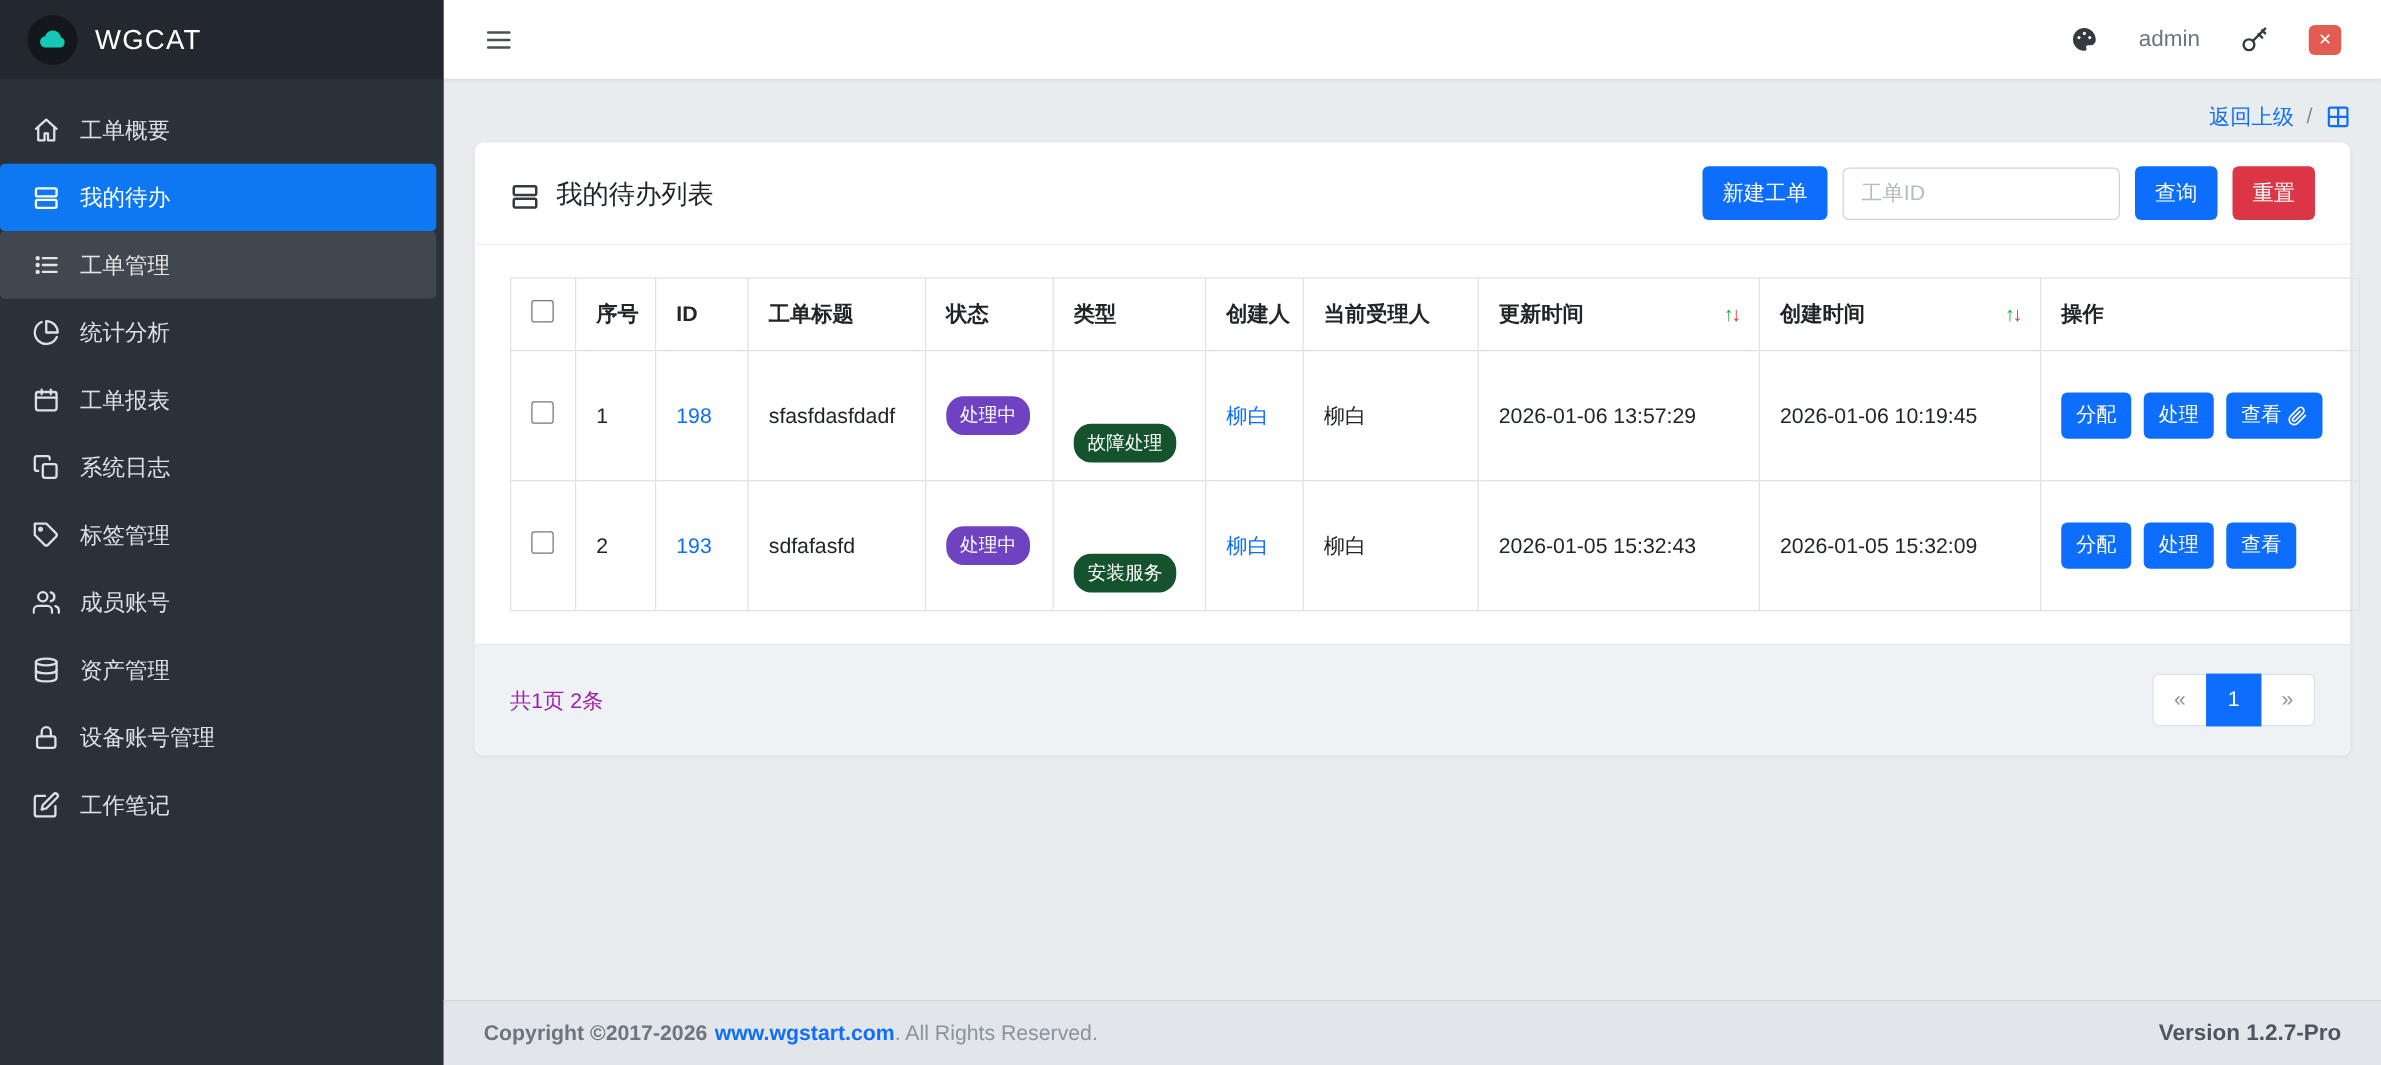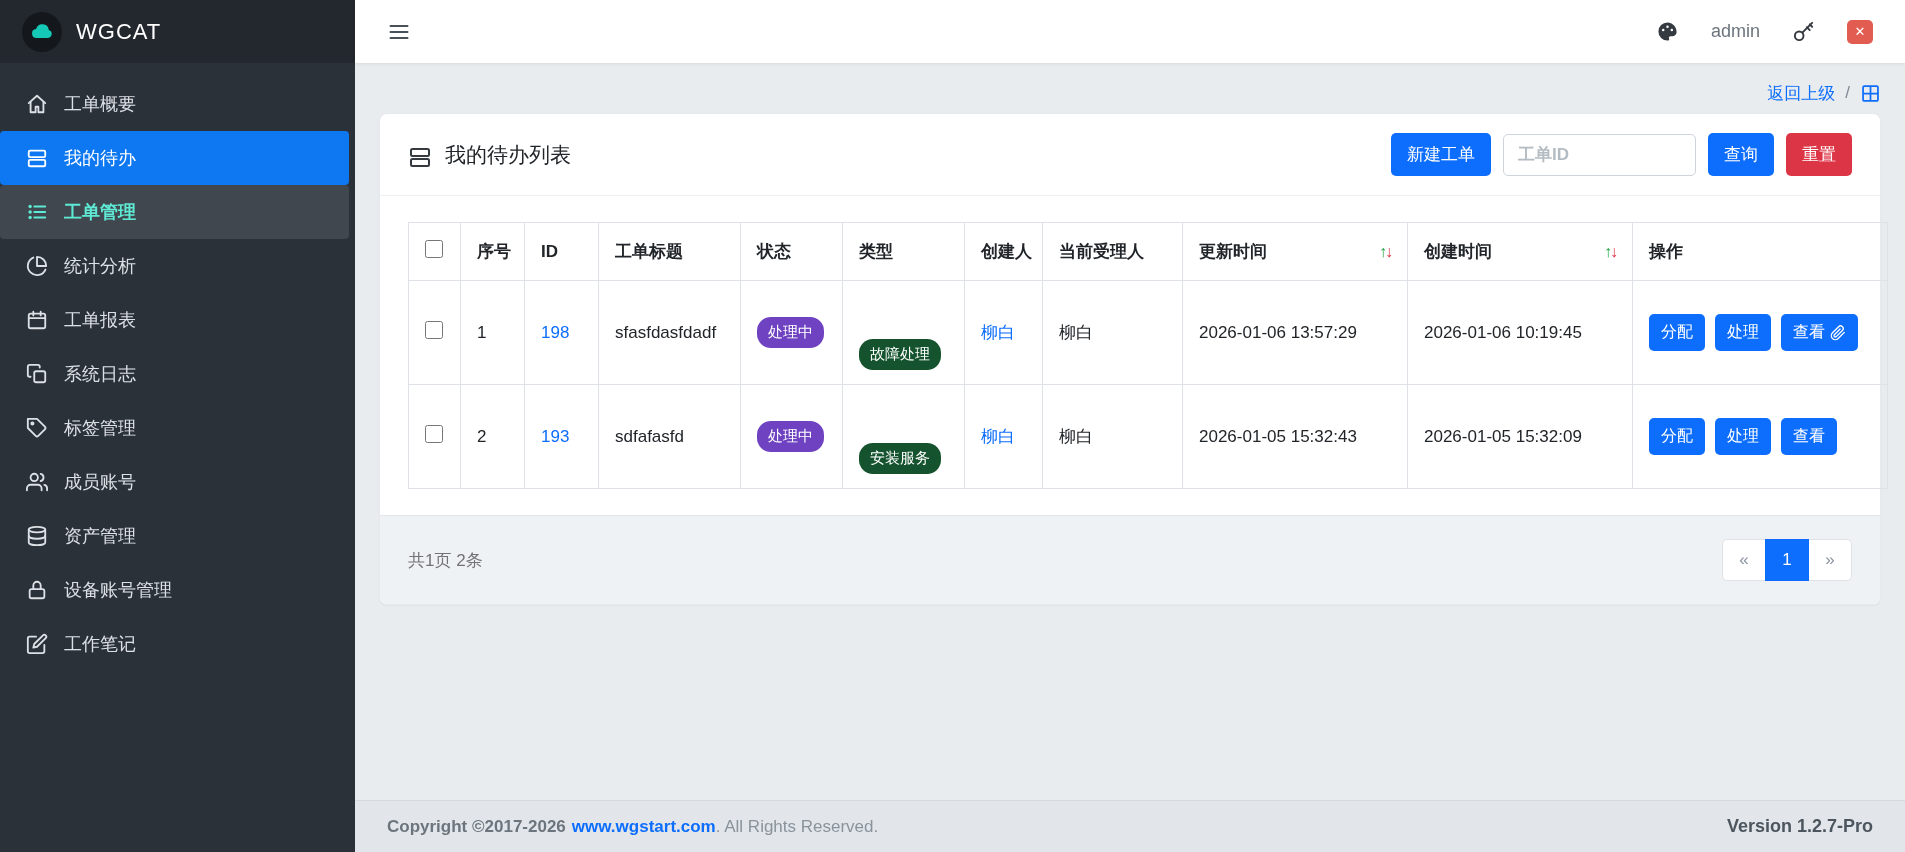--- a/index.html
+++ b/index.html
@@ -11,21 +11,21 @@
   .sidebar { width:355px; background:#2b3139; flex-shrink:0; display:flex; flex-direction:column; }
   .logo { height:63px; background:#23282e; display:flex; align-items:center; padding:0 22px; gap:14px; flex-shrink:0; }
   .logo-mark { width:40px; height:40px; background:#14181c; border-radius:50%; display:flex; align-items:center; justify-content:center; }
   .logo-mark svg { width:24px; height:24px; }
   .logo-text { color:#fff; font-size:22px; letter-spacing:1px; }
   .nav { padding-top:14px; display:flex; flex-direction:column; }
   .nav-item { display:flex; align-items:center; gap:16px; height:54px; padding:0 26px; color:#dde1e6; font-size:18px; cursor:pointer; text-decoration:none; }
   .nav-item .icon { width:22px; height:22px; display:inline-flex; flex-shrink:0; }
   .nav-item .icon svg { width:22px; height:22px; fill:none; stroke:currentColor; stroke-width:2; stroke-linecap:round; stroke-linejoin:round; }
   .nav-item.active { background:#0d78f2; color:#fff; border-radius:4px; margin-right:6px; }
-  .nav-item.secondary { background:#41474f; color:#5eead4; border-radius:4px; margin-right:6px;font-weight:bold; }
+  .nav-item.secondary { background:#41474f; color:#e5e5e5; border-radius:4px; margin-right:6px; }
 
   
   .main { flex:1; display:flex; flex-direction:column; min-width:0; }
   .topbar { height:63px; background:#fff; display:flex; align-items:center; padding:0 32px; box-shadow:0 1px 3px rgba(0,0,0,.08); position:relative; z-index:2; flex-shrink:0; }
   .menu-toggle { display:inline-flex; cursor:pointer; color:#495057; }
   .menu-toggle svg { width:24px; height:24px; fill:none; stroke:currentColor; stroke-width:2; stroke-linecap:round; }
   .topbar-right { margin-left:auto; display:flex; align-items:center; gap:32px; }
   .tb-icon { display:inline-flex; cursor:pointer; color:#343a40; }
   .tb-icon svg { width:23px; height:23px; fill:none; stroke:currentColor; stroke-width:2; stroke-linecap:round; stroke-linejoin:round; }
   .username { color:#6c757d; font-size:18px; cursor:pointer; }
@@ -41,21 +41,21 @@
 
   .card { background:#fff; border-radius:8px; border:1px solid #e6eaee; box-shadow:0 1px 2px rgba(0,0,0,.04); }
   .card-header { display:flex; align-items:center; padding:19px 28px; border-bottom:1px solid #eceff2; }
   .card-title { display:flex; align-items:flex-end; gap:13px; font-size:21px; color:#212529; }
   .title-icon { display:inline-flex; color:#343a40; }
   .title-icon svg { width:24px; height:24px; fill:none; stroke:currentColor; stroke-width:2; stroke-linecap:round; stroke-linejoin:round; }
   .card-controls { margin-left:auto; display:flex; align-items:center; gap:12px; }
   .btn { border:none; border-radius:5px; color:#fff; font-size:17px; padding:10px 16px; cursor:pointer; font-family:inherit; white-space:nowrap; }
   .btn-primary { background:#0d6efd; }
   .btn-danger { background:#dc3545; }
-  .input { width:193px; height:42px; border:1px solid #ced4da; border-radius:5px; padding:0 14px; font-size:17px; color:#495057; font-family:inherit; background:#fff;font-weight:bold; }
+  .input { width:222px; height:42px; border:1px solid #ced4da; border-radius:5px; padding:0 14px; font-size:17px; color:#495057; font-family:inherit; background:#fff; }
   .input::placeholder { color:#b4bcc3; }
 
   .card-body { padding:26px 28px; }
   table { width:100%; border-collapse:collapse; font-size:17px; table-layout:fixed; }
   th,td { border:1px solid #dee2e6; padding:14px 16px; text-align:left; vertical-align:middle; }
   th { font-weight:bold; white-space:nowrap; height:58px; }
   td { height:70px; }
   .w-check{width:52px} .w-seq{width:64px} .w-id{width:74px} .w-title{width:142px}
   .w-status{width:102px} .w-type{width:122px} .w-creator{width:78px} .w-handler{width:140px}
   .w-time{width:225px} .w-actions{width:255px}
@@ -66,21 +66,21 @@
   .sort .down { color:#dc3545; }
   .link { color:#0d6efd; text-decoration:none; cursor:pointer; }
   .badge { display:inline-block; color:#fff; font-size:15px; padding:6px 11px; border-radius:14px; white-space:nowrap; }
   .badge-status { background:#6f42c1; }
   .badge-type { background:#14532d;margin-top:44px; }
   .btn-action { background:#0d6efd; color:#fff; border:none; border-radius:5px; font-size:16px; padding:8px 12px; margin-right:10px; cursor:pointer; display:inline-flex; align-items:center; gap:5px; font-family:inherit; vertical-align:middle; }
   .btn-action .clip { width:16px; height:16px; fill:none; stroke:#fff; stroke-width:2; stroke-linecap:round; stroke-linejoin:round; }
   .c-actions { white-space:nowrap; }
 
   .card-footer { background:#eff2f5; border-top:1px solid #e3e7ea; border-radius:0 0 8px 8px; padding:23px 28px; display:flex; align-items:center; }
-  .page-summary { font-size:17px; color:#737373; }
+  .page-summary { font-size:17px; color:#a21caf; }
   .pagination { margin-left:auto; display:flex; }
   .page-btn { min-width:44px; height:42px; display:flex; align-items:center; justify-content:center; background:#fff; border:1px solid #dee2e6; color:#8a93a0; font-size:17px; cursor:pointer; text-decoration:none; margin-left:-1px; }
   .page-btn:first-child { border-radius:5px 0 0 5px; margin-left:0; }
   .page-btn:last-child { border-radius:0 5px 5px 0; }
   .page-btn.active { background:#0d6efd; border-color:#0d6efd; color:#fff; position:relative; z-index:1; }
 
   
   .footer { height:52px; background:#e2e6ea; border-top:1px solid #d3d9df; display:flex; align-items:center; padding:0 32px; color:#8a939b; font-size:17px; flex-shrink:0; }
   .footer b { color:#6c757d; margin-right:6px; }
   .flink { color:#0d6efd; font-weight:bold; text-decoration:none; cursor:pointer; }

